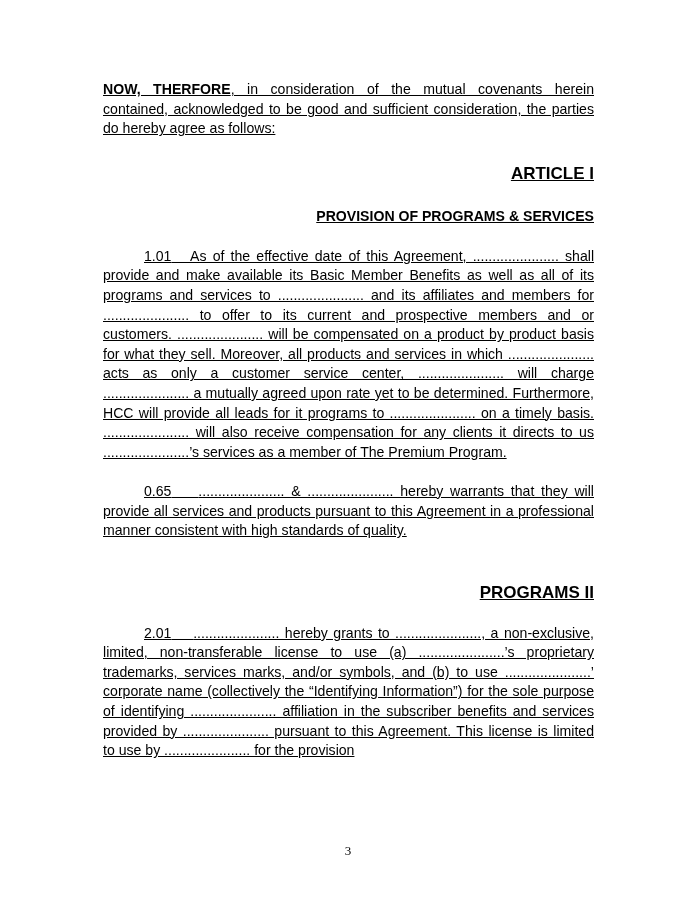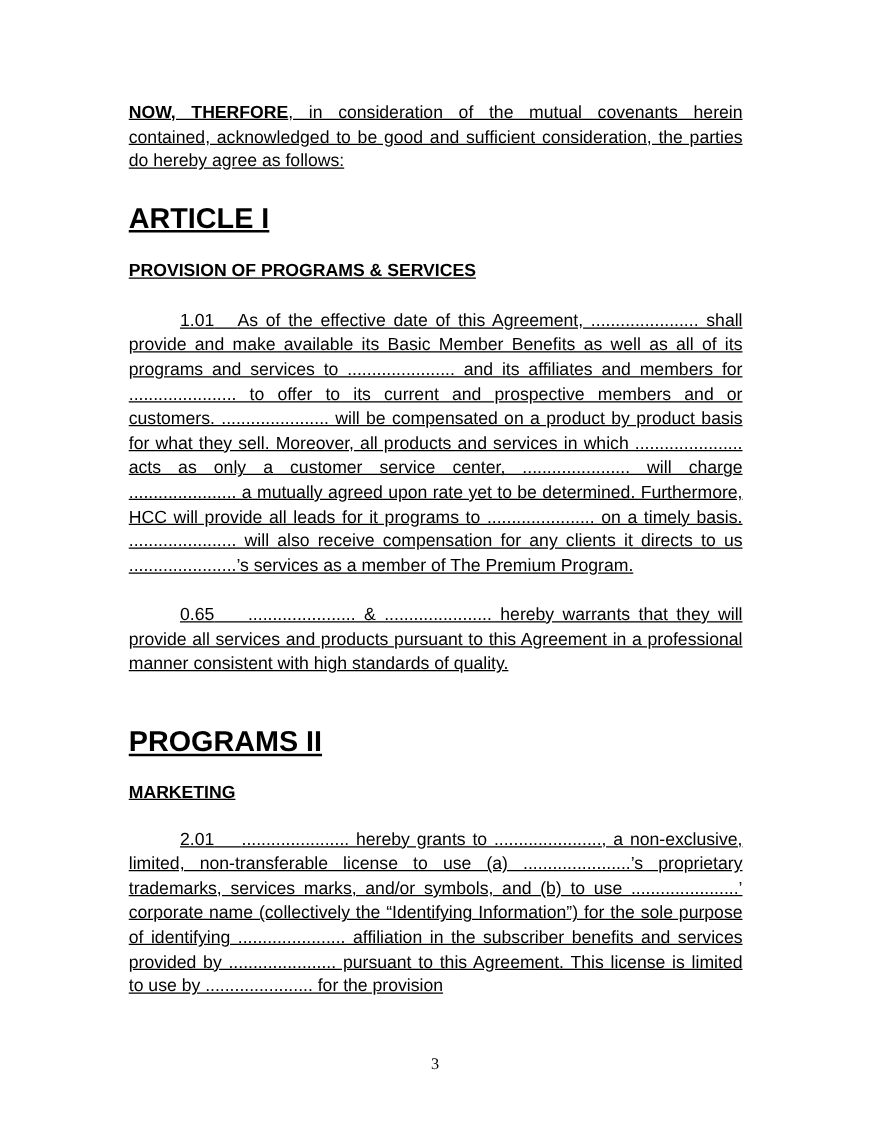--- a/index.html
+++ b/index.html
@@ -1,36 +1,35 @@
 <!DOCTYPE html>
 <html><head>
 <meta charset="utf-8">
 <style>
   html, body { margin: 0; padding: 0; background: #ffffff; }
   body { width: 696px; height: 900px; position: relative; overflow: hidden; color: #000; }
   .page { position: absolute; left: 103px; top: 80px; width: 491px; font-family: "Liberation Sans", sans-serif; font-size: 14.1px; line-height: 19.6px; text-decoration: underline; }
   .p { text-align: justify; text-align-last: left; margin: 0; }
   .p b { font-weight: bold; }
   .indent { text-indent: 41px; }
-  .article { text-align: left; font-weight: bold; font-size: 23px; line-height: 24px; margin: 0; }
-  .section { text-align: left; font-weight: bold; font-size: 14.1px; line-height: 19px; margin: 0; }
+  .article { text-align: right; font-weight: bold; font-size: 17px; line-height: 24px; margin: 0; }
+  .section { text-align: right; font-weight: bold; font-size: 14.1px; line-height: 19px; margin: 0; }
   .pagenum { position: absolute; top: 843px; left: 0; width: 696px; text-align: center; font-family: "Liberation Serif", serif; font-size: 13px; }
 </style>
 </head>
 <body>
 
 <div class="page">
   <p class="p" style="margin-top:0;"><b>NOW, THERFORE</b><span>, in consideration of the mutual covenants herein contained, acknowledged to be good and sufficient consideration, the parties do hereby agree as follows:</span></p>
 
   <h1 class="article" style="margin-top:23px;">ARTICLE I</h1>
   <h2 class="section" style="margin-top:21px;">PROVISION OF PROGRAMS &amp; SERVICES</h2>
 
   <p class="p indent" style="margin-top:21px;"><span>1.01</span>&nbsp;&nbsp;&nbsp;<span>As of the effective date of this Agreement, ...................... shall provide and make available its Basic Member Benefits as well as all of its programs and services to ...................... and its affiliates and members for ...................... to offer to its current and prospective members and or customers. ...................... will be compensated on a product by product basis for what they sell. Moreover, all products and services in which ...................... acts as only a customer service center, ...................... will charge ...................... a mutually agreed upon rate yet to be determined. Furthermore, HCC will provide all leads for it programs to ...................... on a timely basis. ...................... will also receive compensation for any clients it directs to us ......................’s services as a member of The Premium Program.</span></p>
 
   <p class="p indent" style="margin-top:19.6px;"><span>0.65</span>&nbsp;&nbsp;&nbsp;&nbsp;<span>...................... &amp; ...................... hereby warrants that they will provide all services and products pursuant to this Agreement in a professional manner consistent with high standards of quality.</span></p>
 
   <h1 class="article" style="margin-top:40px;">PROGRAMS II</h1>
-  <h2 class="section" style="margin-top:19px;">MARKETING</h2>
 
   <p class="p indent" style="margin-top:19px;"><span>2.01</span>&nbsp;&nbsp;&nbsp;&nbsp;<span>...................... hereby grants to ......................, a non-exclusive, limited, non-transferable license to use (a) ......................’s proprietary trademarks, services marks, and/or symbols, and (b) to use ......................’ corporate name (collectively the “Identifying Information”) for the sole purpose of identifying ...................... affiliation in the subscriber benefits and services provided by ...................... pursuant to this Agreement.  This license is limited to use by ...................... for the provision</span></p>
 </div>
 
 <div class="pagenum">3</div>
 
 </body></html>

